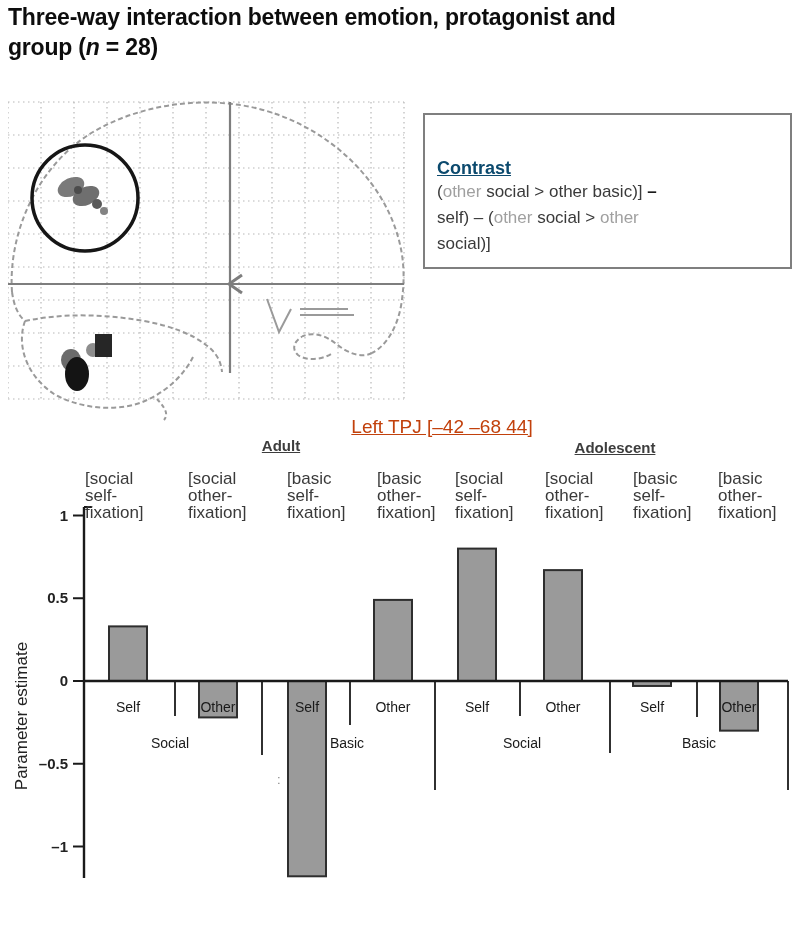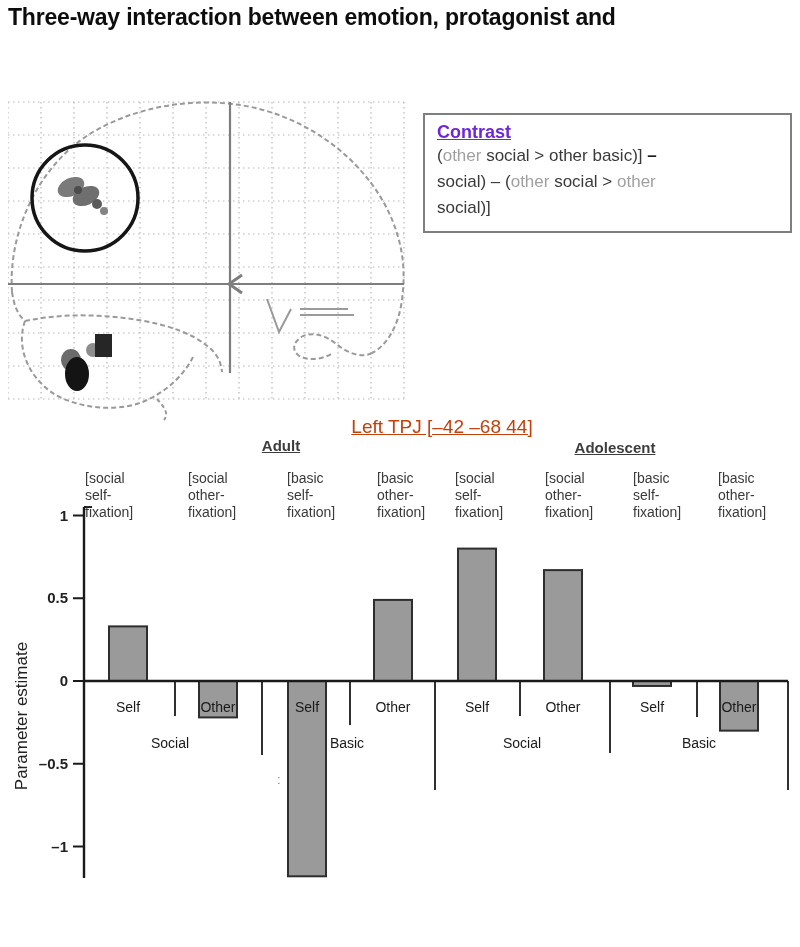--- a/index.html
+++ b/index.html
@@ -5,42 +5,43 @@
   html,body{margin:0;padding:0;background:#fff;}
   #page{position:relative;width:800px;height:878px;background:#ffffff;overflow:hidden;
         font-family:"Liberation Sans",sans-serif;}
   #title{position:absolute;left:8px;top:2px;width:788px;font-size:23px;font-weight:bold;
          line-height:30px;color:#0d0d0d;letter-spacing:-0.2px;}
   #title .n-italic{font-style:italic;}
   #brain-svg{position:absolute;left:8px;top:100px;}
   #chart-svg{position:absolute;left:0;top:0;}
   #contrast-box{position:absolute;left:423px;top:113px;width:341px;border:2px solid #7f7f7f;
                 padding:7px 12px 10px 12px;background:#fff;}
-  #contrast-heading{font-size:18px;font-weight:bold;color:#6d28d9;text-decoration:underline;}
+  #contrast-heading{font-size:18px;font-weight:bold;color:#0c4a6e;text-decoration:underline;margin-top:36px;}
   .contrast-line{font-size:17px;line-height:26px;white-space:nowrap;}
   .seg-b{font-weight:bold;color:#1a1a1a;}
   .seg-d{color:#3a3a3a;}
   .seg-g{color:#a0a0a0;}
   #chart-labels{position:absolute;left:0;top:0;width:800px;height:947px;pointer-events:none;}
-  .col-label{position:absolute;width:95px;font-size:14px;line-height:17px;color:#3a3a3a;
+  .col-label{position:absolute;width:95px;font-size:17px;line-height:17px;color:#3a3a3a;
              white-space:pre-line;text-align:left;}
   .half-label{position:absolute;font-size:15px;font-weight:bold;color:#3d3d3d;
               text-decoration:underline;text-align:center;}
   .tpj-title{position:absolute;font-size:19px;color:#c2410c;text-decoration:underline;
              text-align:center;}
   .ylabel{position:absolute;font-size:17px;color:#222;text-align:center;
           transform:rotate(-90deg);}
 </style>
 </head>
 <body>
 
 <div id="page">
 
   <div id="title">
     <div>Three-way interaction between emotion, protagonist and</div>
+    <div><span>group (</span><span class="n-italic">n</span><span> = 28)</span></div>
   </div>
 
   <svg id="brain-svg" width="400" height="330" viewBox="0 0 400 330">
     <g id="brain-grid">
         <line x1="0" y1="2" x2="0" y2="300" stroke="#b8b8b8" stroke-width="1.2" stroke-dasharray="1.5 3.5"></line>
         <line x1="33" y1="2" x2="33" y2="300" stroke="#b8b8b8" stroke-width="1.2" stroke-dasharray="1.5 3.5"></line>
         <line x1="66" y1="2" x2="66" y2="300" stroke="#b8b8b8" stroke-width="1.2" stroke-dasharray="1.5 3.5"></line>
         <line x1="99" y1="2" x2="99" y2="300" stroke="#b8b8b8" stroke-width="1.2" stroke-dasharray="1.5 3.5"></line>
         <line x1="132" y1="2" x2="132" y2="300" stroke="#b8b8b8" stroke-width="1.2" stroke-dasharray="1.5 3.5"></line>
         <line x1="165" y1="2" x2="165" y2="300" stroke="#b8b8b8" stroke-width="1.2" stroke-dasharray="1.5 3.5"></line>
@@ -90,21 +91,21 @@
       <circle cx="85" cy="250" r="7" fill="#8d8d8d"></circle>
       <rect x="87" y="234" width="17" height="23" fill="#262626"></rect>
       <ellipse cx="63" cy="260" rx="10" ry="11" fill="#6b6b6b"></ellipse>
       <ellipse cx="69" cy="274" rx="12" ry="17" fill="#141414"></ellipse>
     </g>
   </svg>
 
   <div id="contrast-box">
     <div id="contrast-heading">Contrast</div>
     <div class="contrast-line"><span class="seg-d">(</span><span class="seg-g">other</span><span class="seg-d"> social &gt; other basic)] </span><span class="seg-b">–</span></div>
-    <div class="contrast-line"><span class="seg-d">social) – (</span><span class="seg-g">other</span><span class="seg-d"> social &gt; </span><span class="seg-g">other</span></div>
+    <div class="contrast-line"><span class="seg-d">self) – (</span><span class="seg-g">other</span><span class="seg-d"> social &gt; </span><span class="seg-g">other</span></div>
     <div class="contrast-line"><span class="seg-d">social)]</span></div>
   </div>
 
   <svg id="chart-svg" width="800" height="947" viewBox="0 0 800 947">
       <rect x="109" y="626.385" width="38" height="54.615" fill="#9a9a9a" stroke="#2e2e2e" stroke-width="2"></rect>
       <rect x="199" y="681" width="38" height="36.410000000000004" fill="#9a9a9a" stroke="#2e2e2e" stroke-width="2"></rect>
       <rect x="288" y="681" width="38" height="195.29" fill="#9a9a9a" stroke="#2e2e2e" stroke-width="2"></rect>
       <rect x="374" y="599.905" width="38" height="81.095" fill="#9a9a9a" stroke="#2e2e2e" stroke-width="2"></rect>
       <rect x="458" y="548.6" width="38" height="132.4" fill="#9a9a9a" stroke="#2e2e2e" stroke-width="2"></rect>
       <rect x="544" y="570.115" width="38" height="110.885" fill="#9a9a9a" stroke="#2e2e2e" stroke-width="2"></rect>

